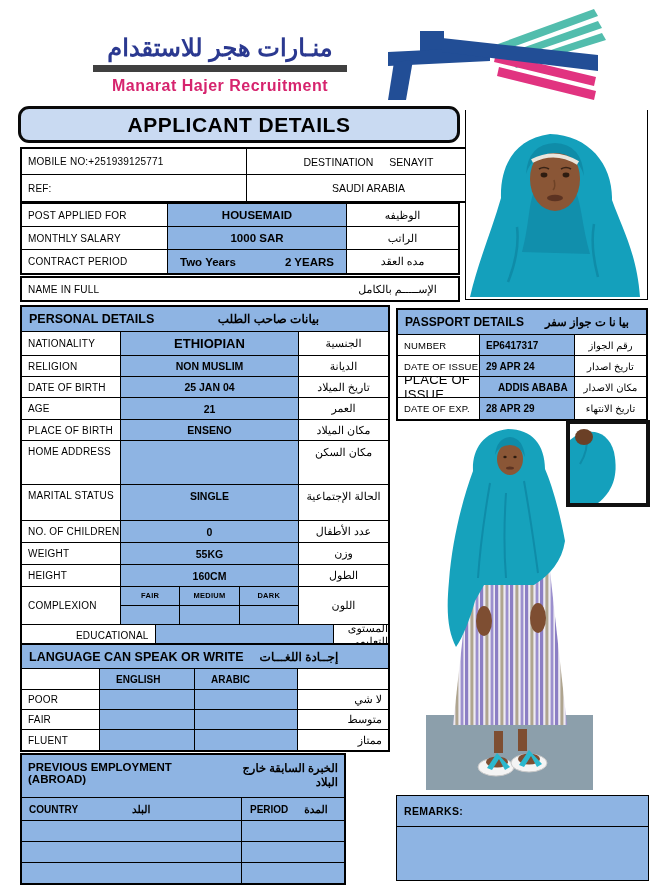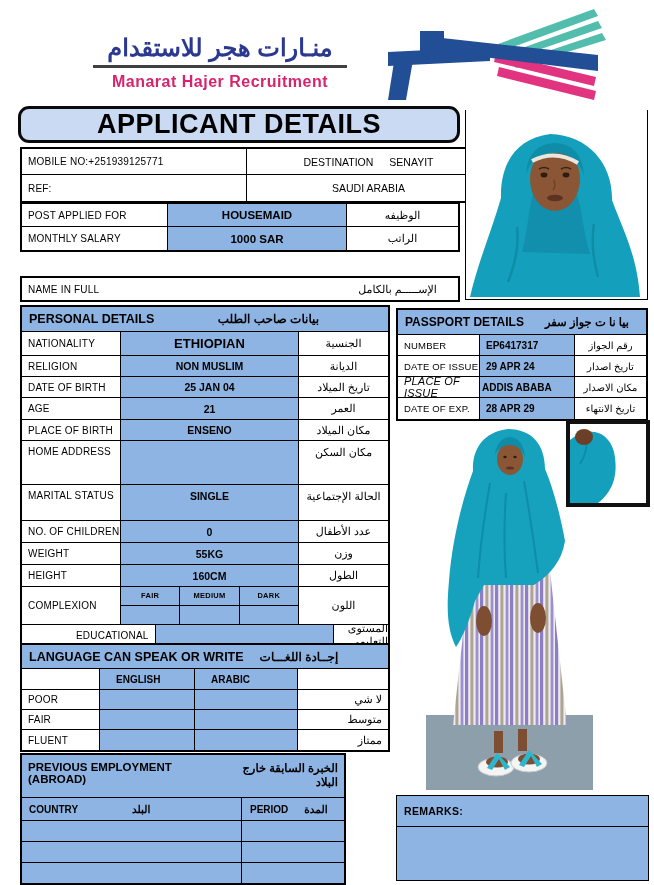--- a/index.html
+++ b/index.html
@@ -3,27 +3,27 @@
 <meta charset="utf-8">
 <style>
   html,body{margin:0;padding:0;}
   .page{position:relative;width:654px;height:885px;background:#ffffff;overflow:hidden;
         font-family:"Liberation Sans",sans-serif;color:#000;}
   .abs{position:absolute;box-sizing:border-box;}
 
   
   .logo-text{left:55px;top:34px;width:330px;text-align:center;}
   .logo-ar{display:inline-block;direction:rtl;font-weight:bold;font-size:24px;color:#2B3990;
-           padding:0 14px 3px 14px;border-bottom:3px solid #404040;letter-spacing:1px;}
+           padding:0 14px 3px 14px;border-bottom:7px solid #404040;letter-spacing:1px;}
   .logo-en{margin-top:5px;font-weight:bold;font-size:16px;color:#D6246E;letter-spacing:.5px;}
 
   
   .title-box{left:18px;top:106px;width:442px;height:37px;background:#C9DAF2;
              border:3px solid #0a0a0a;border-radius:11px;display:flex;align-items:center;
-             justify-content:center;font-weight:bold;font-size:27px;letter-spacing:.5px;}
+             justify-content:center;font-weight:bold;font-size:21px;letter-spacing:.5px;}
 
   
   .tbl{border:2px solid #000;background:#fff;}
   .trow{display:flex;border-bottom:1px solid #000;box-sizing:border-box;align-items:stretch;}
   .trow:last-child{border-bottom:none;}
   .tc{box-sizing:border-box;display:flex;align-items:center;font-size:10.5px;overflow:hidden;}
   .bl{border-left:1px solid #000;}
   .br{border-right:1px solid #000;}
   .blue{background:#8EB4E3;}
   .c{justify-content:center;text-align:center;}
@@ -114,20 +114,28 @@
   <div class="abs tbl" style="left:20px;top:202px;width:440px;">
     <div class="trow" style="height:23px;">
       <div class="tc lab" style="width:145px;">POST APPLIED FOR</div>
       <div class="tc c b blue bl br" style="width:180px;font-size:11.5px;">HOUSEMAID</div>
       <div class="tc arx flex1">الوظيفه</div>
     </div>
     <div class="trow" style="height:23px;">
       <div class="tc lab" style="width:145px;">MONTHLY SALARY</div>
       <div class="tc c b blue bl br" style="width:180px;font-size:11.5px;">1000 SAR</div>
       <div class="tc arx flex1">الراتب</div>
+    </div>
+    <div class="trow" style="height:23px;">
+      <div class="tc lab" style="width:145px;">CONTRACT PERIOD</div>
+      <div class="tc b blue bl br" style="width:180px;font-size:11.5px;justify-content:space-between;padding:0 12px;">
+        <span>Two Years</span>
+        <span>2 YEARS</span>
+      </div>
+      <div class="tc arx flex1">مده العقد</div>
     </div>
   </div>
 
   <div class="abs tbl" style="left:20px;top:276px;width:440px;">
     <div class="trow" style="height:22px;">
       <div class="tc lab" style="width:110px;">NAME IN FULL</div>
       <div class="tc b bl br" style="width:205px;font-size:12px;padding-left:7px;margin-top:28px;">SELAM WENDESEN GEMECHU</div>
       <div class="tc arx flex1">الإســـــم بالكامل</div>
     </div>
   </div>
@@ -300,22 +308,22 @@
       <div class="tc lab" style="width:81px;font-size:9.5px;text-align:center;">NUMBER</div>
       <div class="tc b blue bl br" style="width:96px;padding-left:6px;font-size:10px;">EP6417317</div>
       <div class="tc arx flex1" style="font-size:10px;">رقم الجواز</div>
     </div>
     <div class="trow" style="height:21px;">
       <div class="tc lab" style="width:81px;font-size:9.5px;">DATE OF ISSUE</div>
       <div class="tc b blue bl br" style="width:96px;padding-left:6px;font-size:10px;">29 APR 24</div>
       <div class="tc arx flex1" style="font-size:10px;">تاريخ اصدار</div>
     </div>
     <div class="trow" style="height:21px;">
-      <div class="tc lab" style="width:81px;font-size:11px;font-style:italic;">PLACE OF ISSUE</div>
-      <div class="tc b blue bl br" style="width:96px;padding-left:2px;font-size:10px;">ADDIS ABABA</div>
+      <div class="tc lab" style="width:81px;font-size:13px;">PLACE OF ISSUE</div>
+      <div class="tc b blue bl br" style="width:96px;padding-left:18px;font-size:10px;">ADDIS ABABA</div>
       <div class="tc arx flex1" style="font-size:10px;">مكان الاصدار</div>
     </div>
     <div class="trow" style="height:21px;">
       <div class="tc lab" style="width:81px;font-size:9.5px;">DATE OF EXP.</div>
       <div class="tc b blue bl br" style="width:96px;padding-left:6px;font-size:10px;">28 APR 29</div>
       <div class="tc arx flex1" style="font-size:10px;">تاريخ الانتهاء</div>
     </div>
   </div>
 
   <svg class="abs" style="left:420px;top:423px;" width="175" height="367" viewBox="0 0 175 367">

